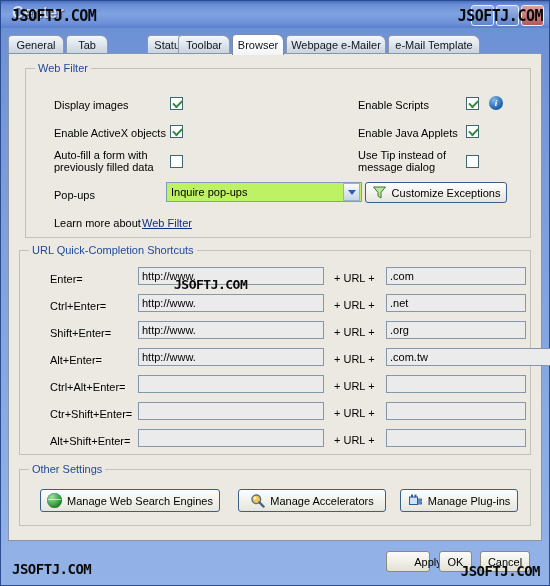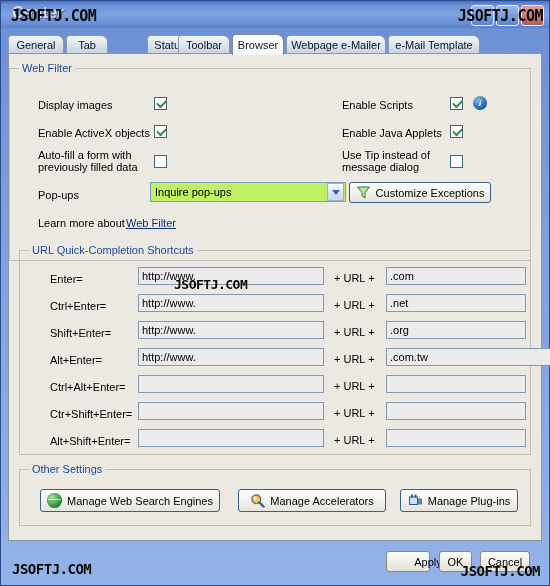--- a/index.html
+++ b/index.html
@@ -175,21 +175,21 @@
     <div class="tab" style="left:58px;width:42px;">Tab</div>
     <div class="tab" style="left:102px;width:66px;margin-left:37px;">Status Bar</div>
     <div class="tab" style="left:170px;width:52px;">Toolbar</div>
     <div class="tab selected" style="left:224px;width:52px;">Browser</div>
     <div class="tab" style="left:278px;width:100px;">Webpage e-Mailer</div>
     <div class="tab" style="left:380px;width:92px;">e-Mail Template</div>
   </div>
 
   <div class="client">
 
-    <div class="group" style="left:0;top:14px;right:10px;height:193px;">
+    <div class="group" style="left:16px;top:14px;right:10px;height:170px;">
       <div class="group-title">Web Filter</div>
 
       <div class="lbl" style="left:28px;top:30px;">Display images</div>
       <div class="cb on" style="left:144px;top:28px;"></div>
 
       <div class="lbl" style="left:28px;top:58px;">Enable ActiveX objects</div>
       <div class="cb on" style="left:144px;top:56px;"></div>
 
       <div class="lbl" style="left:28px;top:80px;width:110px;white-space:normal;">Auto-fill a form with previously filled data</div>
       <div class="cb" style="left:144px;top:86px;"></div>

